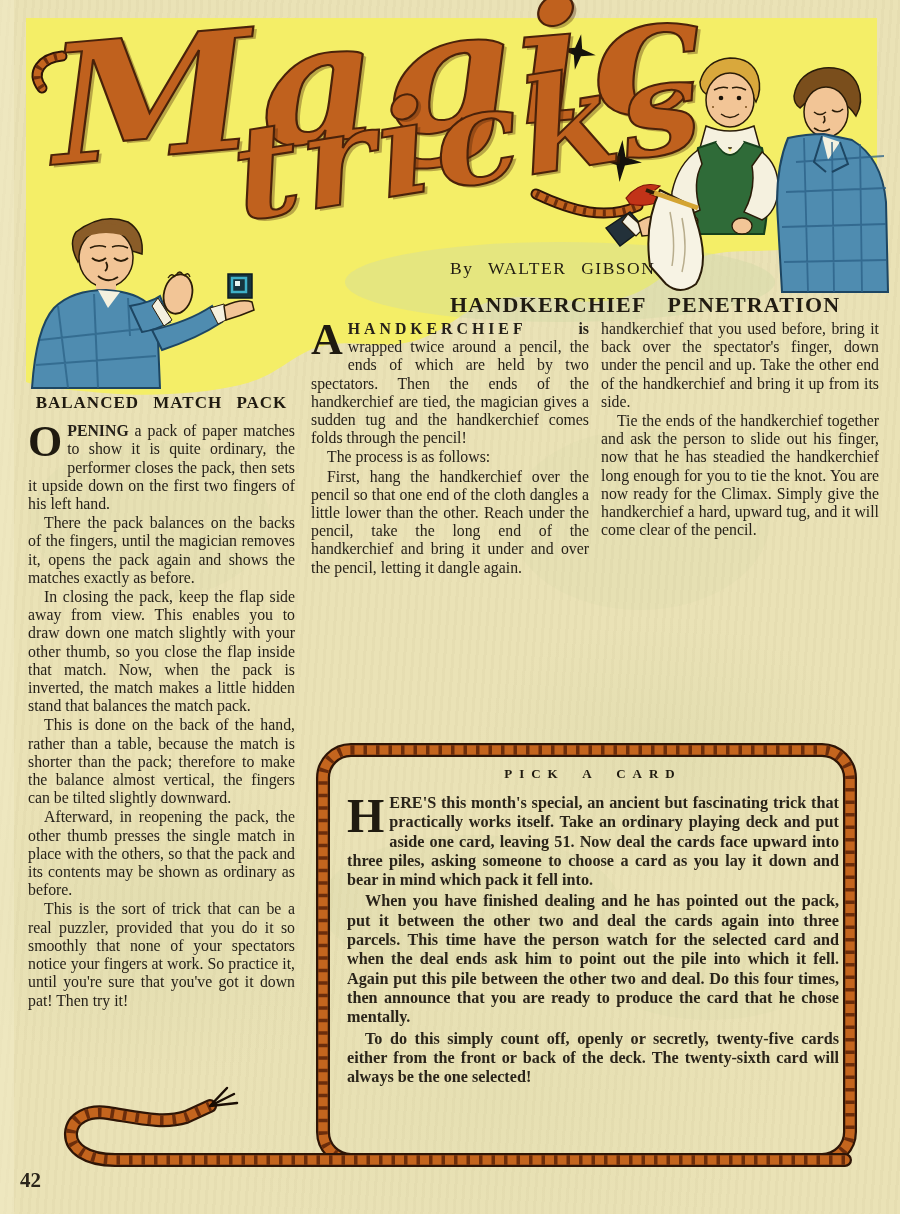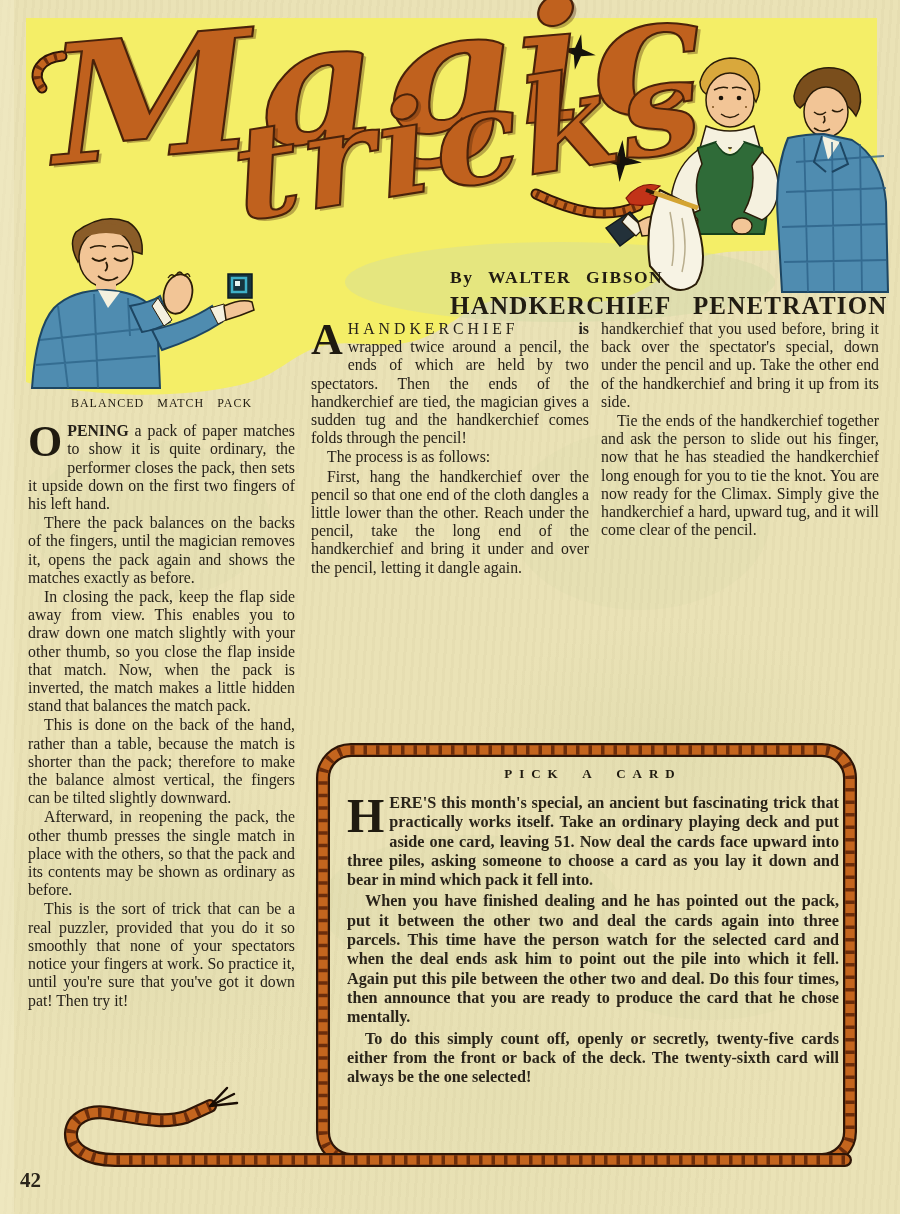--- a/index.html
+++ b/index.html
@@ -24,36 +24,36 @@
 
   .title-word{
     position:absolute;font-family:"DejaVu Serif", serif;font-style:italic;font-weight:bold;
     color:#c0611e;-webkit-text-stroke:2px #4a220a;
     text-shadow:3px 3px 0 rgba(74,34,10,.35);
     transform-origin:left top;white-space:nowrap;z-index:3;
   }
   .title-magic{left:42px;top:10px;font-size:165px;letter-spacing:4px;transform:rotate(-5deg) scaleX(1.12);}
   .title-tricks{left:222px;top:100px;font-size:130px;letter-spacing:3px;transform:rotate(-9deg) scaleX(1.08);}
 
-  .byline{position:absolute;left:450px;top:267px;font-size:17.5px;font-weight:bold;
+  .byline{position:absolute;left:450px;top:258px;font-size:17.5px;font-weight:normal;
     letter-spacing:1.5px;word-spacing:9px;color:#211c12;z-index:3;}
-  .art-heading{position:absolute;left:450px;top:292px;font-size:25px;font-weight:bold;
+  .art-heading{position:absolute;left:450px;top:292px;font-size:22px;font-weight:bold;
     letter-spacing:1.2px;word-spacing:15px;color:#211c12;z-index:3;}
 
   .col{position:absolute;text-align:justify;font-size:15.8px;line-height:18.2px;z-index:3;}
   .col p{margin:0 0 1px 0;text-indent:16px;}
   .col p.first{text-indent:0;}
   .col-left{left:28px;top:394px;width:267px;}
   .col-mid{left:311px;top:320px;width:278px;}
   .col-right{left:601px;top:320px;width:278px;}
-  .col h2{margin:0 0 10px 0;font-size:12px;text-align:center;letter-spacing:1px;word-spacing:9px;
-    color:#1f1a10;font-weight:normal;}
+  .col h2{margin:0 0 10px 0;font-size:17px;text-align:center;letter-spacing:1px;word-spacing:9px;
+    color:#1f1a10;font-weight:bold;}
   .dc{float:left;font-weight:bold;font-size:44px;line-height:34px;padding:3px 5px 0 0;color:#1f1a10;}
   .lead{font-weight:bold;}
-  .caps{letter-spacing:4px;font-weight:normal;}
+  .caps{letter-spacing:4px;font-weight:bold;}
 
   .box-content{position:absolute;left:347px;top:766px;width:492px;z-index:3;}
   .box-heading{font-size:13px;font-weight:bold;text-align:center;letter-spacing:7px;word-spacing:8px;
     margin:0 0 12px 0;color:#1f1a10;}
   .box-text{text-align:justify;font-size:16.2px;line-height:19.3px;font-weight:bold;color:#2a241a;}
   .box-text p{margin:0 0 2px 0;text-indent:18px;}
   .box-text p.first{text-indent:0;}
   .box-text .dc{font-size:48px;line-height:37px;}
 
   .page-number{position:absolute;left:20px;top:1168px;font-size:21px;font-weight:bold;
@@ -193,21 +193,21 @@
     <p>This is the sort of trick that can be a real puzzler, provided that you do it so smoothly that none of your spectators notice your fingers at work. So practice it, until you're sure that you've got it down pat! Then try it!</p>
   </div>
 
   <div class="col col-mid">
     <p class="first"><span class="dc">A</span><span class="caps">HANDKERCHIEF</span> <span class="lead">is</span> <span>wrapped twice around a pencil, the ends of which are held by two spectators. Then the ends of the handkerchief are tied, the magician gives a sudden tug and the handkerchief comes folds through the pencil!</span></p>
     <p>The process is as follows:</p>
     <p>First, hang the handkerchief over the pencil so that one end of the cloth dangles a little lower than the other. Reach under the pencil, take the long end of the handkerchief and bring it under and over the pencil, letting it dangle again.</p>
   </div>
 
   <div class="col col-right">
-    <p class="first">handkerchief that you used before, bring it back over the spectator's special, down under the pencil and up. Take the other end of the handkerchief and bring it up from its side.</p>
+    <p class="first">handkerchief that you used before, bring it back over the spectator's finger, down under the pencil and up. Take the other end of the handkerchief and bring it up from its side.</p>
     <p>Tie the ends of the handkerchief together and ask the person to slide out his finger, now that he has steadied the handkerchief long enough for you to tie the knot. You are now ready for the Climax. Simply give the handkerchief a hard, upward tug, and it will come clear of the pencil.</p>
   </div>
 
   <div class="box-content">
     <h3 class="box-heading">PICK A CARD</h3>
     <div class="box-text">
       <p class="first"><span class="dc">H</span><span class="lead">ERE'S</span> <span>this month's special, an ancient but fascinating trick that practically works itself. Take an ordinary playing deck and put aside one card, leaving 51. Now deal the cards face upward into three piles, asking someone to choose a card as you lay it down and bear in mind which pack it fell into.</span></p>
       <p>When you have finished dealing and he has pointed out the pack, put it between the other two and deal the cards again into three parcels. This time have the person watch for the selected card and when the deal ends ask him to point out the pile into which it fell. Again put this pile between the other two and deal. Do this four times, then announce that you are ready to produce the card that he chose mentally.</p>
       <p>To do this simply count off, openly or secretly, twenty-five cards either from the front or back of the deck. The twenty-sixth card will always be the one selected!</p>
     </div>

